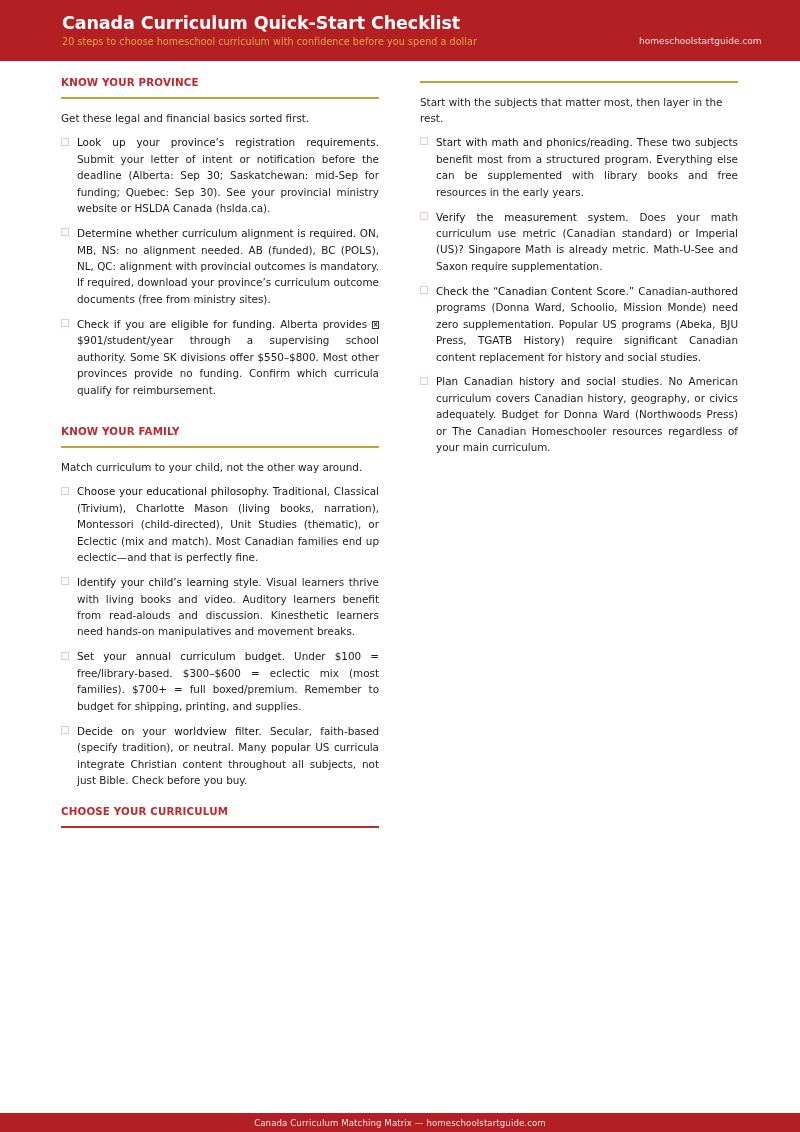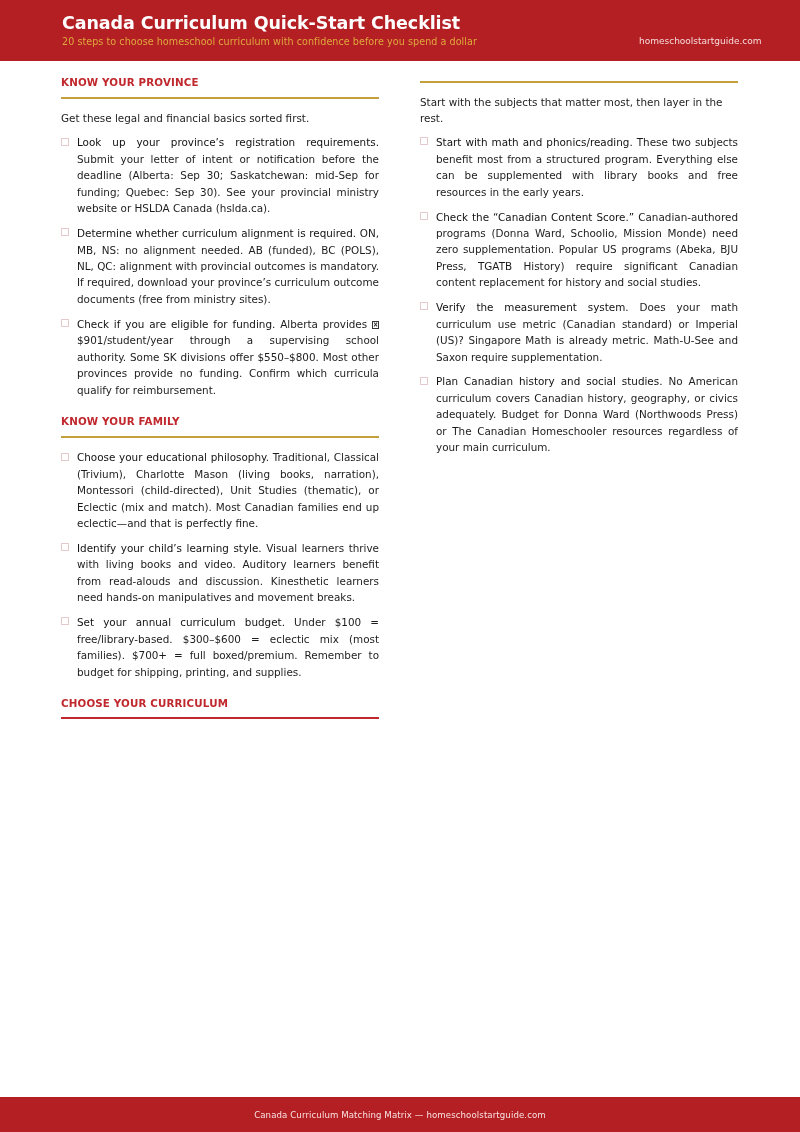--- a/index.html
+++ b/index.html
@@ -66,21 +66,21 @@
     font-size: 9px;
     white-space: nowrap;
     padding-left: 19px;
   }
 
   
   .footer-banner {
     position: absolute;
     bottom: 0; left: 0;
     width: 800px;
-    height: 35px;
+    height: 19px;
     background: #b41f24;
     display: flex;
     align-items: center;
     justify-content: center;
   }
   .footer-text {
     color: #f7e3e2;
     font-size: 8.6px;
     letter-spacing: 0.1px;
   }
@@ -224,38 +224,44 @@
         </li>
         <li>
           <span class="cb"></span>
           <span class="item-title">Check if you are eligible for funding.</span>
           <span class="item-body">Alberta provides</span>
           <span class="tofu"></span><span class="item-body">$901/student/year through a supervising school authority.  Some SK divisions offer $550–$800.  Most other provinces provide no funding.  Confirm which curricula qualify for reimbursement.</span>
         </li>
       </ul>
     </div>
 
-    <div class="section-block" style="margin-top:18px;">
+    <div class="section-block" style="margin-top:28px;">
       <div class="section-head">KNOW YOUR FAMILY</div>
       <div class="rule"></div>
+      <div class="section-intro">Match curriculum to your child, not the other way around.</div>
       <ul class="checklist">
         <li>
           <span class="cb"></span>
           <span class="item-title">Choose your educational philosophy.</span>
           <span class="item-body">Traditional, Classical (Trivium), Charlotte Mason (living books, narration), Montessori (child-directed), Unit Studies (thematic), or Eclectic (mix and match). Most Canadian families end up eclectic—and that is perfectly fine.</span>
         </li>
         <li>
           <span class="cb"></span>
           <span class="item-title">Identify your child’s learning style.</span>
           <span class="item-body">Visual learners thrive with living books and video.  Auditory learners benefit from read-alouds and discussion.  Kinesthetic learners need hands-on manipulatives and movement breaks.</span>
         </li>
         <li>
           <span class="cb"></span>
           <span class="item-title">Set your annual curriculum budget.</span>
           <span class="item-body">Under $100 = free/library-based.  $300–$600 = eclectic mix (most families).  $700+ = full boxed/premium. Remember to budget for shipping, printing, and supplies.</span>
+        </li>
+        <li>
+          <span class="cb"></span>
+          <span class="item-title">Decide on your worldview filter.</span>
+          <span class="item-body">Secular, faith-based (specify tradition), or neutral.  Many popular US curricula integrate Christian content throughout all subjects, not just Bible.  Check before you buy.</span>
         </li>
       </ul>
     </div>
 
     <div class="section-block" style="margin-top:18px;">
       <div class="section-head" style="margin-bottom:8px;">CHOOSE YOUR CURRICULUM</div>
       <div class="rule-red"></div>
     </div>
 
   </div>
@@ -266,27 +272,27 @@
       <div class="rule"></div>
       <div class="section-intro">Start with the subjects that matter most, then layer in the rest.</div>
       <ul class="checklist">
         <li>
           <span class="cb"></span>
           <span class="item-title">Start with math and phonics/reading.</span>
           <span class="item-body">These two subjects benefit most from a structured program.  Everything else can be supplemented with library books and free resources in the early years.</span>
         </li>
         <li>
           <span class="cb"></span>
+          <span class="item-title">Verify the measurement system.</span>
+          <span class="item-body">Does your math curriculum use metric (Canadian standard) or Imperial (US)? Singapore Math is already metric.  Math-U-See and Saxon require supplementation.</span>
+        </li>
+        <li>
+          <span class="cb"></span>
           <span class="item-title">Check the “Canadian Content Score.”</span>
           <span class="item-body">Canadian-authored programs (Donna Ward, Schoolio, Mission Monde) need zero supplementation. Popular US programs (Abeka, BJU Press, TGATB History) require significant Canadian content replacement for history and social studies.</span>
-        </li>
-        <li>
-          <span class="cb"></span>
-          <span class="item-title">Verify the measurement system.</span>
-          <span class="item-body">Does your math curriculum use metric (Canadian standard) or Imperial (US)? Singapore Math is already metric.  Math-U-See and Saxon require supplementation.</span>
         </li>
         <li>
           <span class="cb"></span>
           <span class="item-title">Plan Canadian history and social studies.</span>
           <span class="item-body">No American curriculum covers Canadian history, geography, or civics adequately. Budget for Donna Ward (Northwoods Press) or The Canadian Homeschooler resources regardless of your main curriculum.</span>
         </li>
       </ul>
     </div>
 
   </div>

